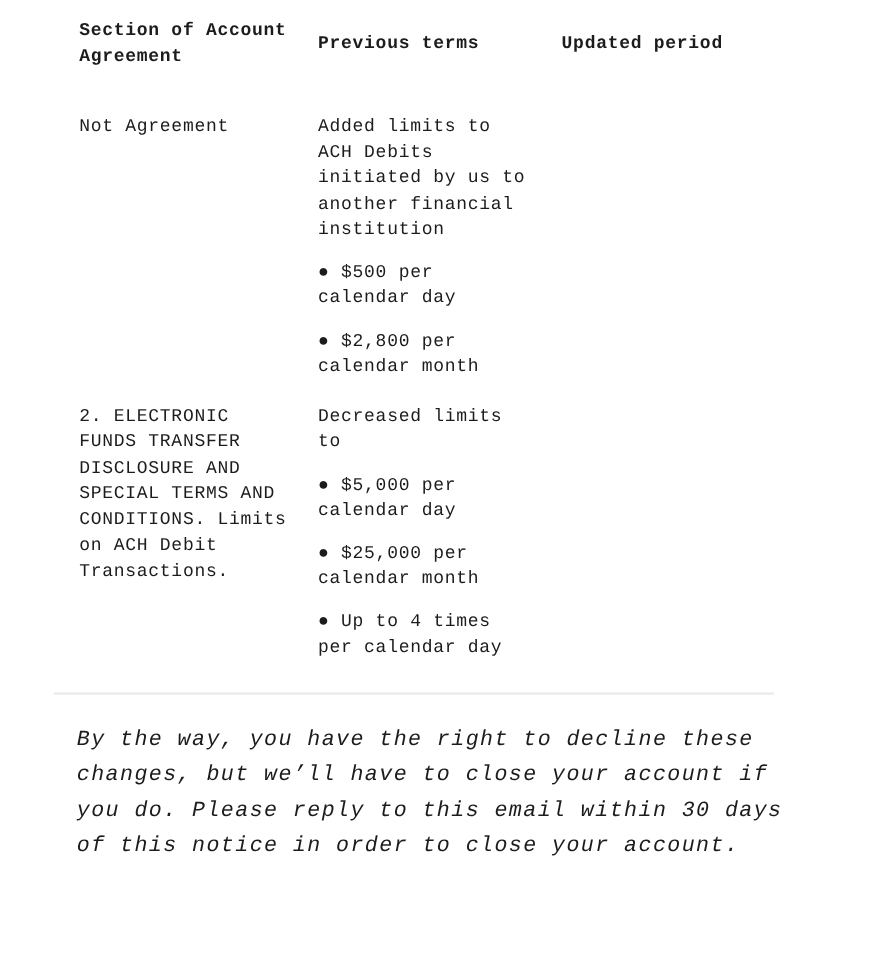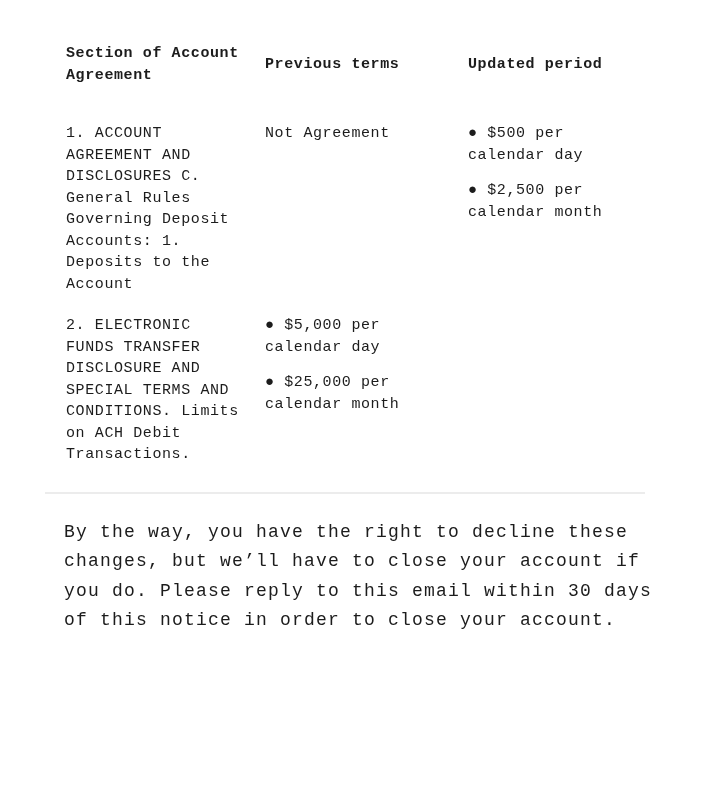--- a/index.html
+++ b/index.html
@@ -8,21 +8,21 @@
     background: #ffffff;
   }
   body {
     width: 726px;
     height: 800px;
     overflow: hidden;
     font-family: "Liberation Mono", "DejaVu Sans Mono", monospace;
     color: #1c1c1c;
   }
   .page {
-    padding-top: 43px;
+    padding-top: 15px;
     box-sizing: border-box;
     width: 687px;
     height: 800px;
   }
   .terms-table {
     padding-left: 66px;
   }
   .row {
     display: grid;
     grid-template-columns: 199px 203px 192px;
@@ -54,52 +54,55 @@
     margin-right: 9.6px;
   }
   .divider {
     border: none;
     border-top: 2px solid #ececec;
     margin: 26px 42px 0 45px;
   }
   .closing {
     margin: 24px 0 0 64px;
     width: 594px;
+    font-style: italic;
     font-size: 18px;
     line-height: 29.5px;
     letter-spacing: 1.2px;
   }
 </style>
 </head>
 <body>
 
 <div class="page">
 
   <div class="terms-table">
 
     <div class="row header-row">
       <div class="cell col1 th">Section of Account Agreement</div>
       <div class="cell col2 th">Previous terms</div>
       <div class="cell col3 th">Updated period</div>
     </div>
 
     <div class="row body-row1">
-      <div class="cell col1">1. ACCOUNT AGREEMENT AND DISCLOSURES C. General Rules Governing Deposit Accounts: 1. Deposits to the Account</div>
       <div class="cell col2">Not Agreement</div>
       <div class="cell col3">
+        <p>Added limits to ACH Debits initiated by us to another financial institution</p>
         <p><span class="bullet">●</span><span>$500 per calendar day</span></p>
-        <p><span class="bullet">●</span><span>$2,500 per calendar month</span></p>
+        <p><span class="bullet">●</span><span>$2,800 per calendar month</span></p>
       </div>
     </div>
 
     <div class="row body-row2">
       <div class="cell col1">2. ELECTRONIC FUNDS TRANSFER DISCLOSURE AND SPECIAL TERMS AND CONDITIONS. Limits on ACH Debit Transactions.</div>
       <div class="cell col3">
+        <p>Decreased limits to</p>
         <p><span class="bullet">●</span><span>$5,000 per calendar day</span></p>
         <p><span class="bullet">●</span><span>$25,000 per calendar month</span></p>
+        <p><span class="bullet">●</span><span>Up to 4 times per calendar day</span></p>
       </div>
     </div>
 
   </div>
 
   <hr class="divider">
 
   <p class="closing">By the way, you have the right to decline these changes, but we’ll have to close your account if you do. Please reply to this email within 30 days of this notice in order to close your account.</p>
 
 </div>

